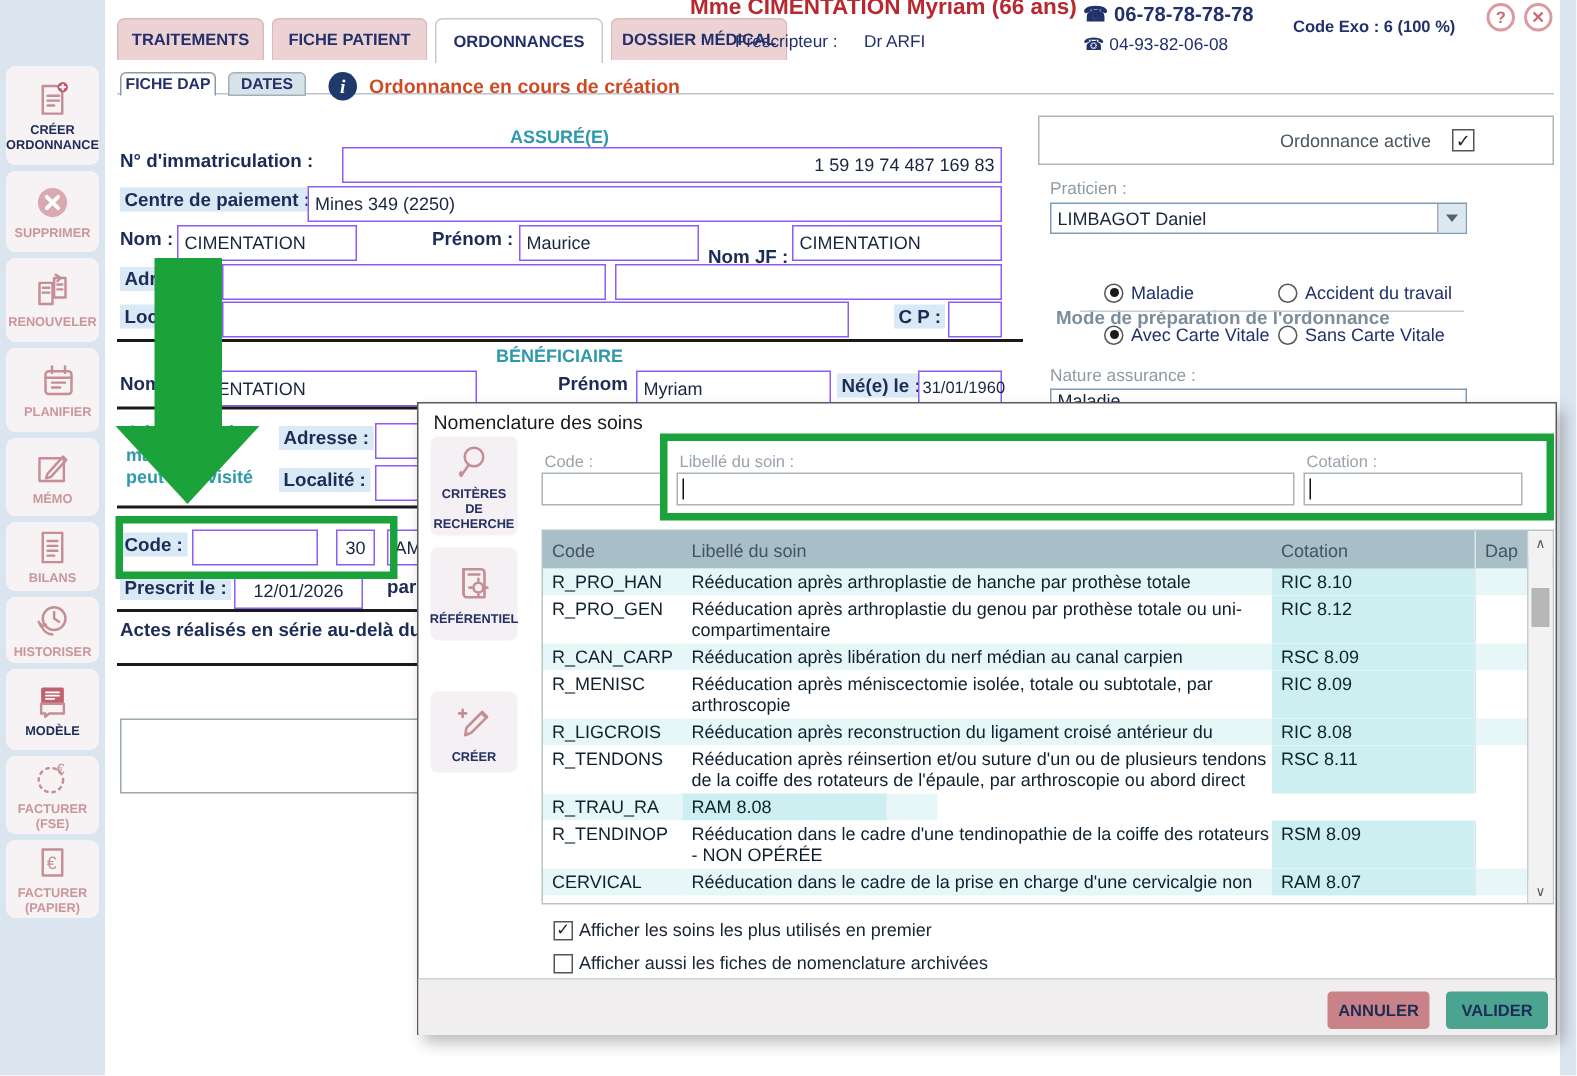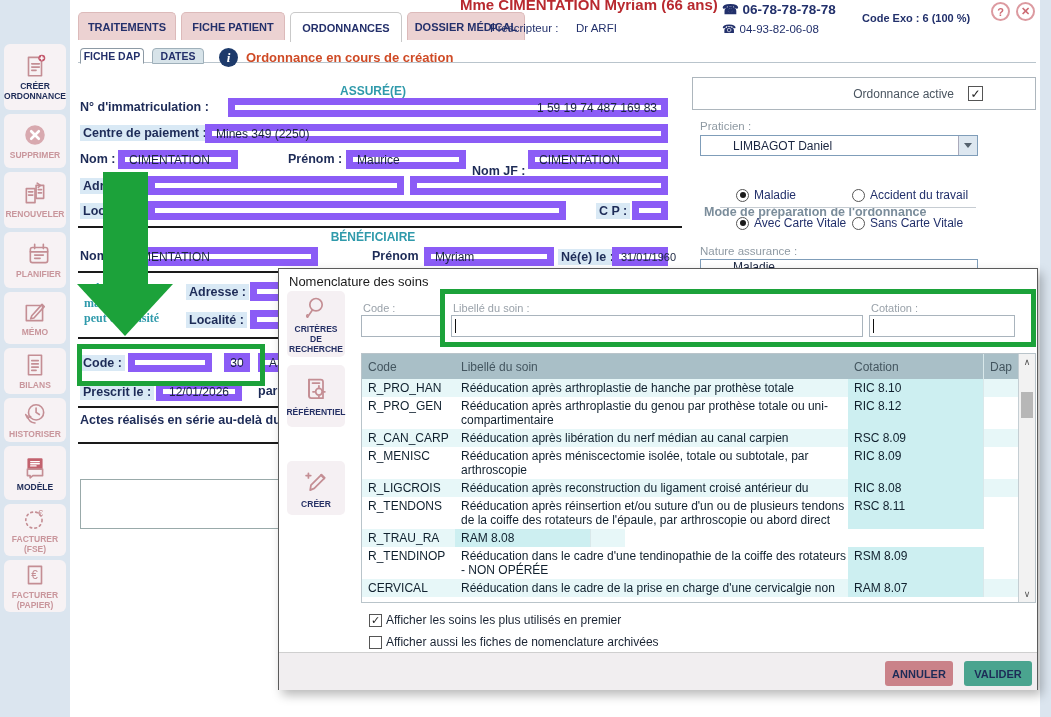--- a/index.html
+++ b/index.html
@@ -45,38 +45,38 @@
   .infodot { position:absolute; left:219px; top:48px; width:19px; height:19px; background:#1d3a6b;
              border-radius:50%; color:#fff; font-family:"Liberation Serif",serif; font-style:italic;
              font-weight:bold; font-size:13px; display:flex; align-items:center; justify-content:center; }
   .status { position:absolute; left:246px; top:50px; color:#cf4a25; font-weight:bold; font-size:13px; }
 
   
   .sect { position:absolute; left:78px; width:590px; text-align:center; color:#2f9aab;
           font-weight:bold; font-size:12px; }
   .flabel { position:absolute; font-size:12.5px; font-weight:bold; color:#1d2b57; white-space:nowrap; }
   .flabel.hl { background:#d9e9f5; padding:1px 3px; }
-  .finput { position:absolute; background:#fff; border:7px solid #8b5cf6; height:19px;
+  .finput { position:absolute; background:#fff; border:1px solid #8b5cf6; height:24px;
             font-size:12px; color:#1a2540; padding:0 4px; display:flex; align-items:center; }
   .finput.right { justify-content:flex-end; }
   .finput.center { justify-content:center; }
   .divider { position:absolute; left:78px; width:604px; height:2px; background:#1a1a1a; }
   .tealtxt { position:absolute; color:#2f9aab; font-weight:bold; font-size:12px; line-height:15px; }
   .boldnavy { position:absolute; color:#1d2b57; font-weight:bold; font-size:12.5px; white-space:nowrap; }
   .emptybox { position:absolute; border:1px solid #9aa; background:#fff; }
 
   
   .rp-box { position:absolute; left:692px; top:77px; width:344px; height:33px; border:1px solid #adb6bd;
             display:flex; align-items:center; justify-content:flex-end; gap:14px; padding-right:52px; }
   .rp-box .t { font-size:12px; color:#4a5560; }
   .cb { width:15px; height:15px; border:1px solid #555; background:#fff; font-size:12px; color:#222;
         display:flex; align-items:center; justify-content:center; line-height:1; cursor:pointer; }
   .gray-l { position:absolute; font-size:11.5px; color:#8f9aa3; white-space:nowrap; }
   .dropdown { position:absolute; background:#fff; border:1px solid #7f9db9; display:flex;
-              align-items:center; font-size:12px; color:#1a2540; cursor:pointer;padding-left:28px; }
+              align-items:center; font-size:12px; color:#1a2540; cursor:pointer; }
   .dropdown .txt { flex:1; padding:0 4px; white-space:nowrap; overflow:hidden; }
   .dd-btn { width:19px; align-self:stretch; background:#dde7f0; border-left:1px solid #aab;
             display:flex; align-items:center; justify-content:center; }
   .dd-btn::after { content:""; border-left:4px solid transparent; border-right:4px solid transparent;
                    border-top:5px solid #55626e; }
   .mode-t { position:absolute; font-size:12.5px; font-weight:bold; color:#7b8d9b; white-space:nowrap;margin-top:39px; }
   .radio { position:absolute; display:flex; align-items:center; gap:5px; font-size:12px; color:#22306b; cursor:pointer; }
   .rdot { width:13px; height:13px; border:1px solid #555; border-radius:50%; background:#fff;
           display:flex; align-items:center; justify-content:center; }
   .rdot.sel::after { content:""; width:6px; height:6px; background:#1b1b1b; border-radius:50%; }
@@ -321,21 +321,21 @@
   <div class="flabel" style="left:372px;top:249px;">Prénom</div>
   <div class="finput" style="left:424px;top:247px;width:130px;">
       <span>Myriam</span>
     </div>
   <div class="flabel hl" style="left:558px;top:249px;">Né(e) le :</div>
   <div class="finput" style="left:612px;top:247px;width:56px;font-size:11px;padding:0 2px;">
       <span>31/01/1960</span>
     </div>
   <div class="divider" style="top:271px;"></div>
 
-  <div class="tealtxt" style="left:84px;top:281px;font-family:Liberation Serif, serif;">
+  <div class="tealtxt" style="left:84px;top:281px;">
     <div>Adresse où le</div>
       <div>malade</div>
       <div>peut être visité</div>
   </div>
   <div class="flabel hl" style="left:186px;top:284px;">Adresse :</div>
   <div class="finput" style="left:250px;top:282px;width:70px;"></div>
   <div class="flabel hl" style="left:186px;top:312px;">Localité :</div>
   <div class="finput" style="left:250px;top:310px;width:70px;"></div>
   <div class="divider" style="top:337px;"></div>
 

